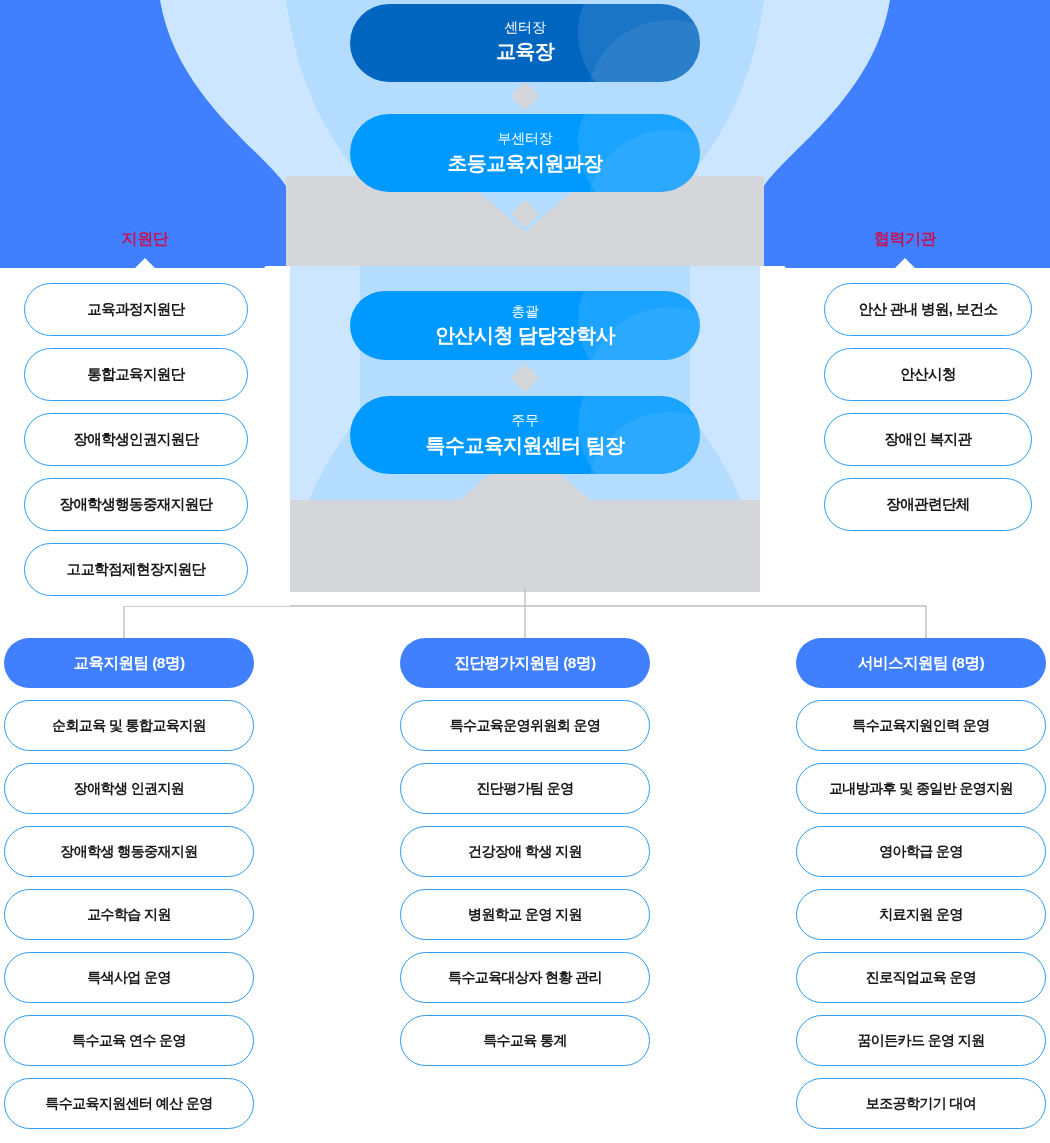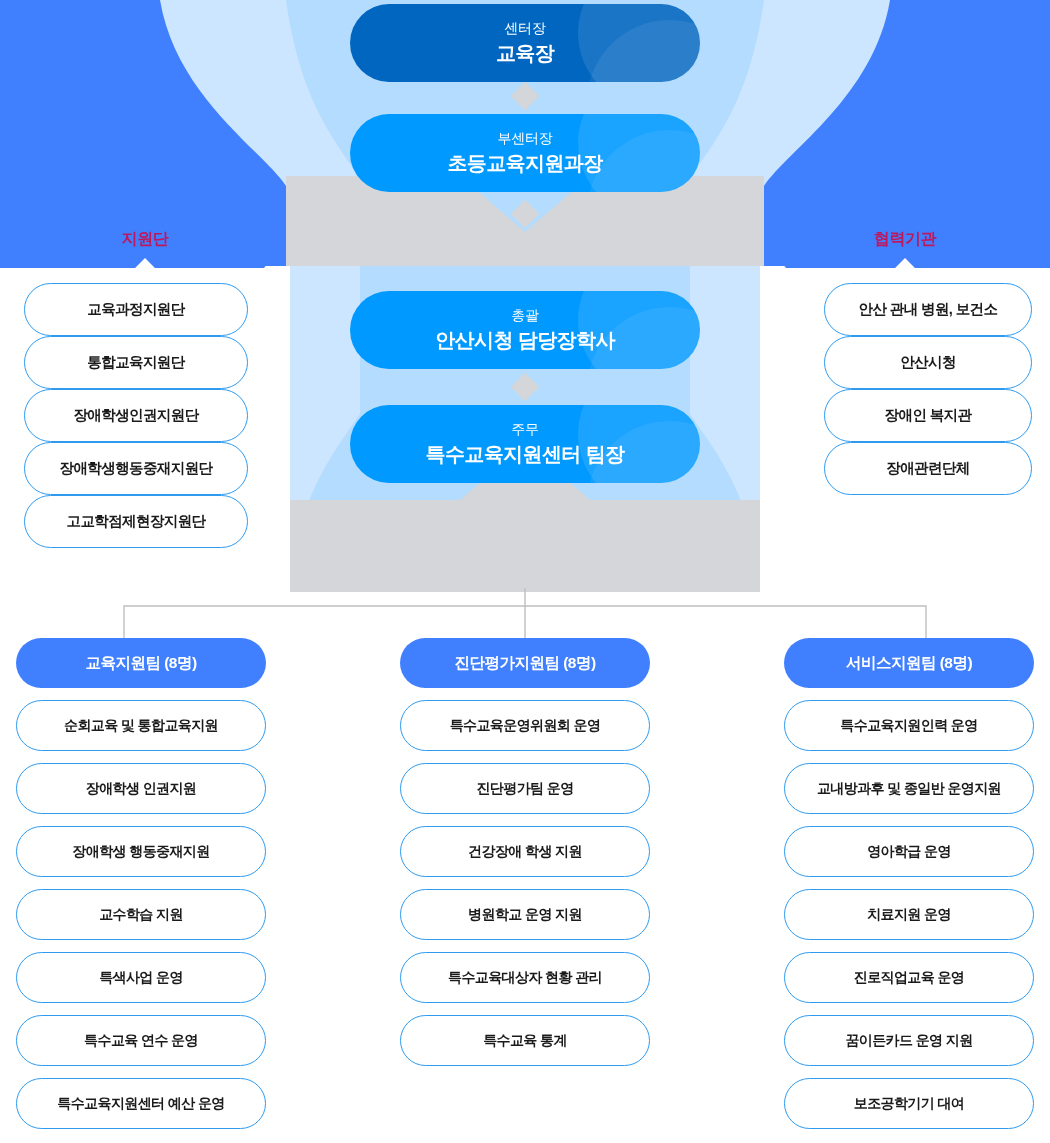--- a/index.html
+++ b/index.html
@@ -70,26 +70,26 @@
   .node .name {
     position: relative;
     z-index: 2;
     font-size: 20px;
     font-weight: 700;
     line-height: 1.3;
     letter-spacing: -0.6px;
     margin-top: 2px;
   }
 
-  .node.dark  { background: #0066C0; }
+  .node.dark  { background: #0066C0; font-family: Liberation Mono, monospace; }
   .node.bright{ background: #0099FF; }
 
   .node-center   { height: 78px; top: 4px; }
   .node-vice     { height: 78px; }
-  .node-general  { height: 78px; }
+  .node-general  { height: 69px; }
   .node-chief    { height: 78px; }
 
   
   .diamond {
     width: 20px; height: 20px;
     background: #D4D6D9;
     transform: rotate(45deg);
     margin: 8px auto;
     position: relative;
     z-index: 6;
@@ -122,20 +122,21 @@
     margin: -7px auto 0 auto;
     position: relative;
     z-index: 7;
   }
 
   .side-body {
     background: #ffffff;
     padding: 8px 0 10px 0;
     display: flex;
     flex-direction: column;
+    gap: 12px;
     margin-left: 24px;
   }
   .side-panel.left  .side-body { padding-right: 42px; padding-left: 0px; }
   .side-panel.right .side-body { padding-left: 40px;  padding-right: 18px; }
 
   
   .pill {
     height: 53px;
     border: 1.6px solid #2E9BF0;
     border-radius: 30px;
@@ -162,21 +163,21 @@
   }
 
   
   #columns {
     position: absolute;
     left: 0;
     top: 638px;
     width: 1050px;
     display: flex;
     justify-content: space-between;
-    padding: 0 16px;
+    padding: 0 4px;
     z-index: 5;
   }
   .column { width: 250px; display: flex; flex-direction: column; gap: 10px; }
   .column:nth-child(1) { margin-left: 0px; }
   .column:nth-child(3) { margin-right: 0px; }
 
   .col-head {
     height: 50px;
     background: #4080FF;
     border-radius: 28px;

